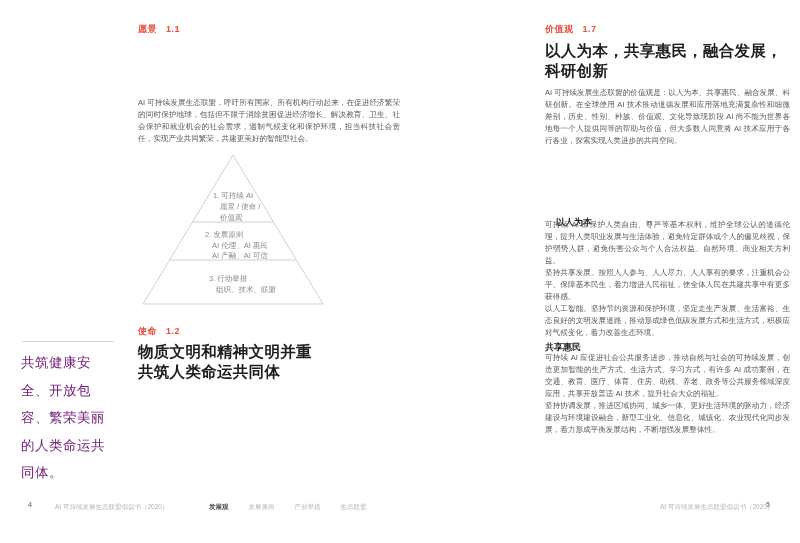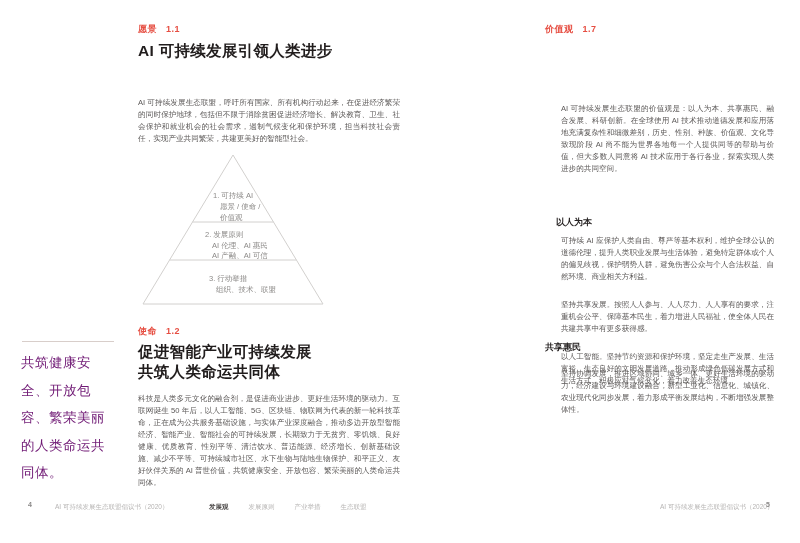--- a/index.html
+++ b/index.html
@@ -4,41 +4,40 @@
 <style>
   html,body{margin:0;padding:0;background:#e9e9e9;}
   #page{position:relative;width:800px;height:543px;background:#ffffff;overflow:hidden;
         font-family:"Liberation Sans","DejaVu Sans",sans-serif;text-decoration:underline;}
   .abs{position:absolute;}
   .section-label{font-size:9px;font-weight:bold;letter-spacing:.5px;}
   .section-label .num{margin-left:9px;font-weight:bold;}
   .h1{font-size:15.5px;line-height:20px;font-weight:bold;color:#211d1d;letter-spacing:.3px;}
   .en-sub{font-size:8.6px;line-height:15px;font-weight:bold;color:#3a3534;text-align:justify;}
   .body-text{font-size:7.6px;line-height:12px;color:#5c5958;text-align:justify;}
-  .body-text p{margin:16px;}
+  .body-text p{margin:0;}
   .sub-head{font-size:9px;font-weight:bold;color:#262222;}
   .pull-quote{font-size:13.5px;line-height:27.5px;color:#701a75;letter-spacing:.5px;}
   .quote-rule{height:1px;background:#d8ceca;}
   .footer-text{font-size:6.5px;line-height:10px;color:#b6b4b3;}
   .footer-num{font-size:7px;font-weight:bold;color:#8a8887;}
   .footer-nav{display:flex;gap:20px;font-size:6.5px;line-height:10px;}
   .footer-nav .nav-item{color:#b6b4b3;}
   .footer-nav .nav-item.active{color:#504d4c;font-weight:bold;}
   svg text{font-family:"Liberation Sans","DejaVu Sans",sans-serif;font-size:7.5px;fill:#8c8a88;}
 </style>
 </head>
 <body>
 
 <div id="page">
 
   <div class="abs section-label" style="left:138px;top:23px;color:#e64e42;">
     <span>愿景</span><span class="num">1.1</span>
   </div>
 
-  <div class="abs h1" style="left:138px;top:41px;width:262px;">AI 可持续发展引领人类进步</div>
 
 
   <div class="abs body-text" style="left:138px;top:97px;width:262px;">AI 可持续发展生态联盟，呼吁所有国家、所有机构行动起来，在促进经济繁荣的同时保护地球，包括但不限于消除贫困促进经济增长、解决教育、卫生、社会保护和就业机会的社会需求，遏制气候变化和保护环境，担当科技社会责任，实现产业共同繁荣，共建更美好的智能型社会。</div>
 
   <svg class="abs" style="left:140px;top:150px;" width="260" height="160" viewBox="0 0 260 160">
     <polygon points="93,5 183,154 3,154" fill="none" stroke="#d2d0ce" stroke-width="1"></polygon>
     <line x1="52.5" y1="72" x2="133.5" y2="72" stroke="#d2d0ce" stroke-width="1"></line>
     <line x1="29.6" y1="110" x2="156.4" y2="110" stroke="#d2d0ce" stroke-width="1"></line>
 
     <text x="73" y="48">1. 可持续 AI</text>
@@ -51,49 +50,50 @@
 
     <text x="69" y="131">3. 行动举措</text>
     <text x="76" y="142">组织、技术、联盟</text>
   </svg>
 
   <div class="abs section-label" style="left:138px;top:325px;color:#e64e42;">
     <span>使命</span><span class="num">1.2</span>
   </div>
 
   <div class="abs h1" style="left:138px;top:342px;width:262px;line-height:19.5px;">
-    <div>促进智能产业可持续发展</div>
+    <div>物质文明和精神文明并重</div>
     <div>共筑人类命运共同体</div>
   </div>
 
-  <div class="abs body-text" style="left:138px;top:393px;width:262px;">科技是人类多元文化的融合剂，是促进商业进步、更好生活环境的驱动力。互联网诞生 50 年后，以人工智能、5G、区块链、物联网为代表的新一轮科技革命，正在成为公共服务基础设施，与实体产业深度融合，推动多边开放型智能经济、智能产业、智能社会的可持续发展，长期致力于无贫穷、零饥饿、良好健康、优质教育、性别平等、清洁饮水、普适能源、经济增长、创新基础设施、减少不平等、可持续城市社区、水下生物与陆地生物保护、和平正义、友好伙伴关系的 AI 普世价值，共筑健康安全、开放包容、繁荣美丽的人类命运共同体。</div>
 
   <div class="abs quote-rule" style="left:22px;top:341px;width:92px;"></div>
   <div class="abs pull-quote" style="left:21px;top:349px;width:97px;">共筑健康安全、开放包容、繁荣美丽的人类命运共同体。</div>
 
   <div class="abs section-label" style="left:545px;top:23px;color:#e64e42;">
     <span>价值观</span><span class="num">1.7</span>
   </div>
 
+  <div class="abs h1" style="left:545px;top:41px;width:246px;">以人为本，共享惠民，融合发展，科研创新</div>
 
   <div class="abs body-text" style="left:545px;top:87px;width:245px;">
     <p>AI 可持续发展生态联盟的价值观是：以人为本、共享惠民、融合发展、科研创新。在全球使用 AI 技术推动道德发展和应用落地充满复杂性和细微差别，历史、性别、种族、价值观、文化导致现阶段 AI 尚不能为世界各地每一个人提供同等的帮助与价值，但大多数人同意将 AI 技术应用于各行各业，探索实现人类进步的共同空间。</p>
   </div>
 
   <div class="abs sub-head" style="left:556px;top:200px;margin-top:16px;">以人为本</div>
 
   <div class="abs body-text" style="left:545px;top:219px;width:245px;">
     <p>可持续 AI 应保护人类自由、尊严等基本权利，维护全球公认的道德伦理，提升人类职业发展与生活体验，避免特定群体或个人的偏见歧视，保护弱势人群，避免伤害公众与个人合法权益、自然环境、商业相关方利益。</p>
     <p>坚持共享发展。按照人人参与、人人尽力、人人享有的要求，注重机会公平、保障基本民生，着力增进人民福祉，使全体人民在共建共享中有更多获得感。</p>
     <p>以人工智能。坚持节约资源和保护环境，坚定走生产发展、生活富裕、生态良好的文明发展道路，推动形成绿色低碳发展方式和生活方式，积极应对气候变化，着力改善生态环境。</p>
   </div>
 
   <div class="abs sub-head" style="left:545px;top:341px;">共享惠民</div>
 
   <div class="abs body-text" style="left:545px;top:352px;width:245px;">
+    <p>可持续 AI 应促进社会公共服务进步，推动自然与社会的可持续发展，创造更加智能的生产方式、生活方式、学习方式，有许多 AI 成功案例，在交通、教育、医疗、体育、住房、助残、养老、政务等公共服务领域深度应用，共享开放普适 AI 技术，提升社会大众的福祉。</p>
     <p>坚持协调发展，推进区域协同、城乡一体、更好生活环境的驱动力，经济建设与环境建设融合，新型工业化、信息化、城镇化、农业现代化同步发展，着力形成平衡发展结构，不断增强发展整体性。</p>
   </div>
 
   <div class="abs footer-num" style="left:28px;top:501px;">4</div>
 
   <div class="abs footer-text" style="left:55px;top:502px;">AI 可持续发展生态联盟倡议书（2020）</div>
 
   <div class="abs footer-nav" style="left:209px;top:502px;">
     <span class="nav-item active">发展观</span>
     <span class="nav-item">发展原则</span>

